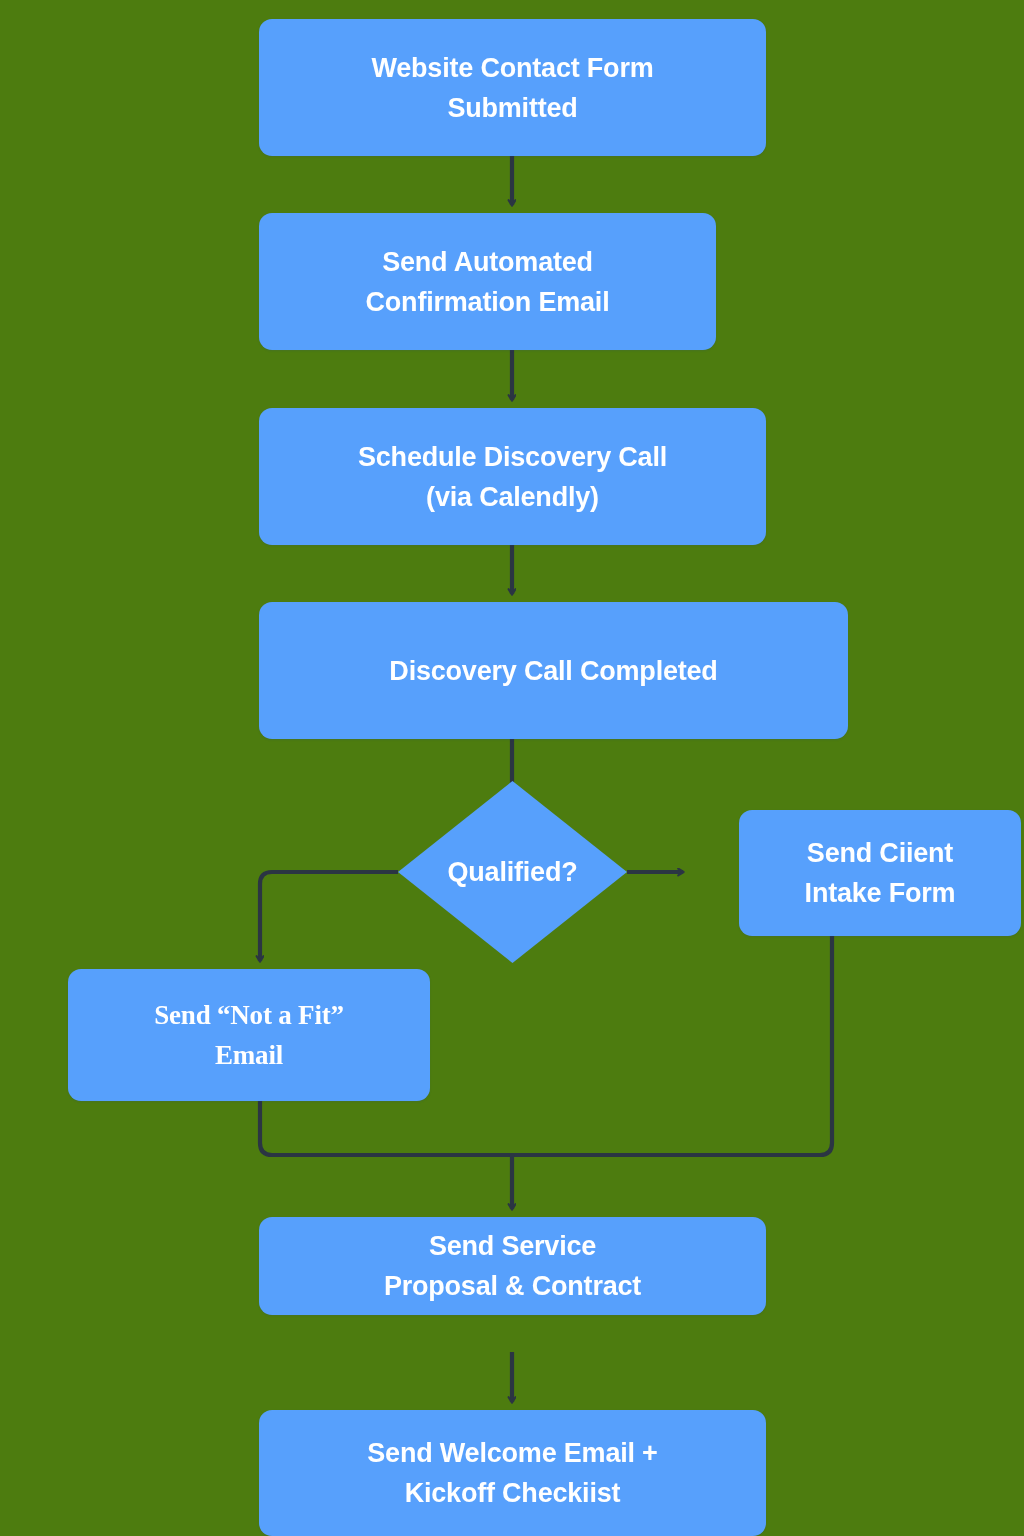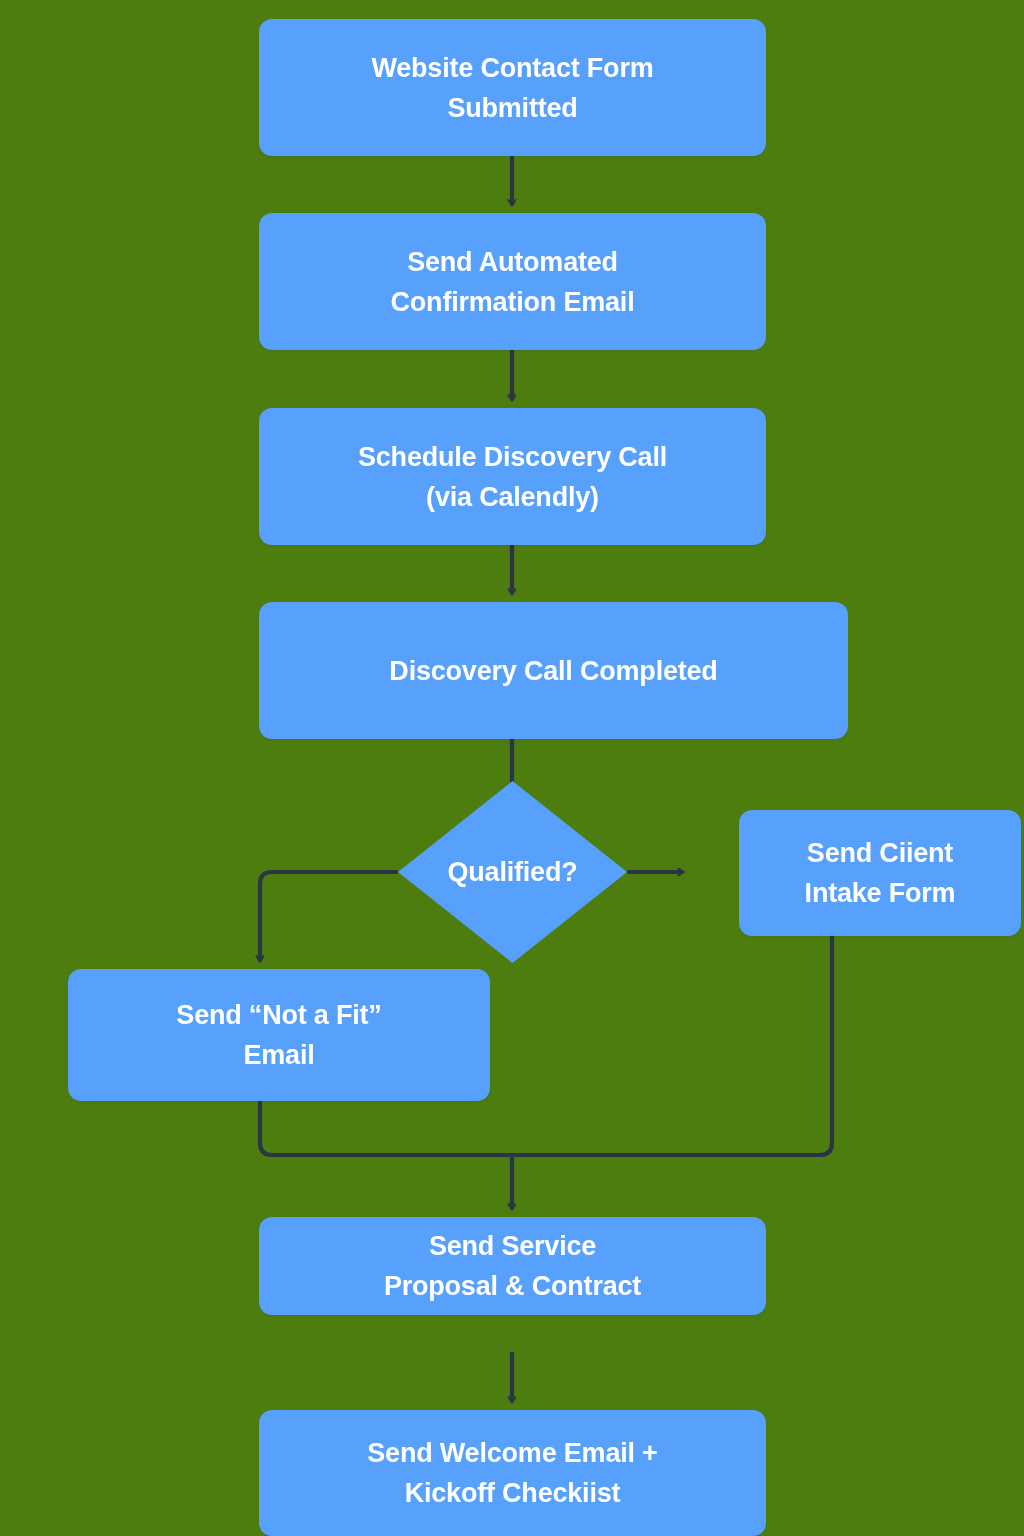--- a/index.html
+++ b/index.html
@@ -111,21 +111,21 @@
 
       <path d="M512,1352 L512,1402" marker-end="url(#arrowhead)"></path>
     </g>
   </svg>
 
   <div class="node process" id="node-n1" style="left: 259px; top: 19px; width: 507px; height: 137px; background: rgb(87, 160, 252); color: rgb(255, 255, 255);">
     <span class="label">Website Contact Form
 Submitted</span>
   </div>
 
-  <div class="node process" id="node-n2" style="left: 259px; top: 213px; width: 507px; height: 137px; background: rgb(87, 160, 252); color: rgb(255, 255, 255);">
+  <div class="node process" id="node-n2" style="left: 259px; top: 213px; width: 457px; height: 137px; background: rgb(87, 160, 252); color: rgb(255, 255, 255);">
     <span class="label">Send Automated
 Confirmation Email</span>
   </div>
 
   <div class="node process" id="node-n3" style="left: 259px; top: 408px; width: 507px; height: 137px; background: rgb(87, 160, 252); color: rgb(255, 255, 255);">
     <span class="label">Schedule Discovery Call
 (via Calendly)</span>
   </div>
 
   <div class="node process" id="node-n4" style="left: 259px; top: 602px; width: 589px; height: 137px; background: rgb(87, 160, 252); color: rgb(255, 255, 255);">
@@ -135,21 +135,21 @@
   <div class="node decision" id="node-n5" style="left: 398px; top: 781px; width: 229px; height: 182px;">
     <span class="diamond-shape" style="background: rgb(87, 160, 252);"></span>
     <span class="label" style="color: rgb(255, 255, 255);">Qualified?</span>
   </div>
 
   <div class="node process" id="node-n6" style="left: 691px; top: 810px; width: 282px; height: 126px; background: rgb(87, 160, 252); color: rgb(255, 255, 255); margin-left: 48px;">
     <span class="label">Send Ciient
 Intake Form</span>
   </div>
 
-  <div class="node process" id="node-n7" style="left: 68px; top: 969px; width: 422px; height: 132px; background: rgb(87, 160, 252); color: rgb(255, 255, 255);">
+  <div class="node process" id="node-n7" style="left: 68px; top: 969px; width: 362px; height: 132px; background: rgb(87, 160, 252); color: rgb(255, 255, 255); font-family: Liberation Serif, serif;">
     <span class="label">Send “Not a Fit”
 Email</span>
   </div>
 
   <div class="node process" id="node-n8" style="left: 259px; top: 1217px; width: 507px; height: 98px; background: rgb(87, 160, 252); color: rgb(255, 255, 255);">
     <span class="label">Send Service
 Proposal &amp; Contract</span>
   </div>
 
   <div class="node process" id="node-n9" style="left: 259px; top: 1410px; width: 507px; height: 126px; background: rgb(87, 160, 252); color: rgb(255, 255, 255);">

